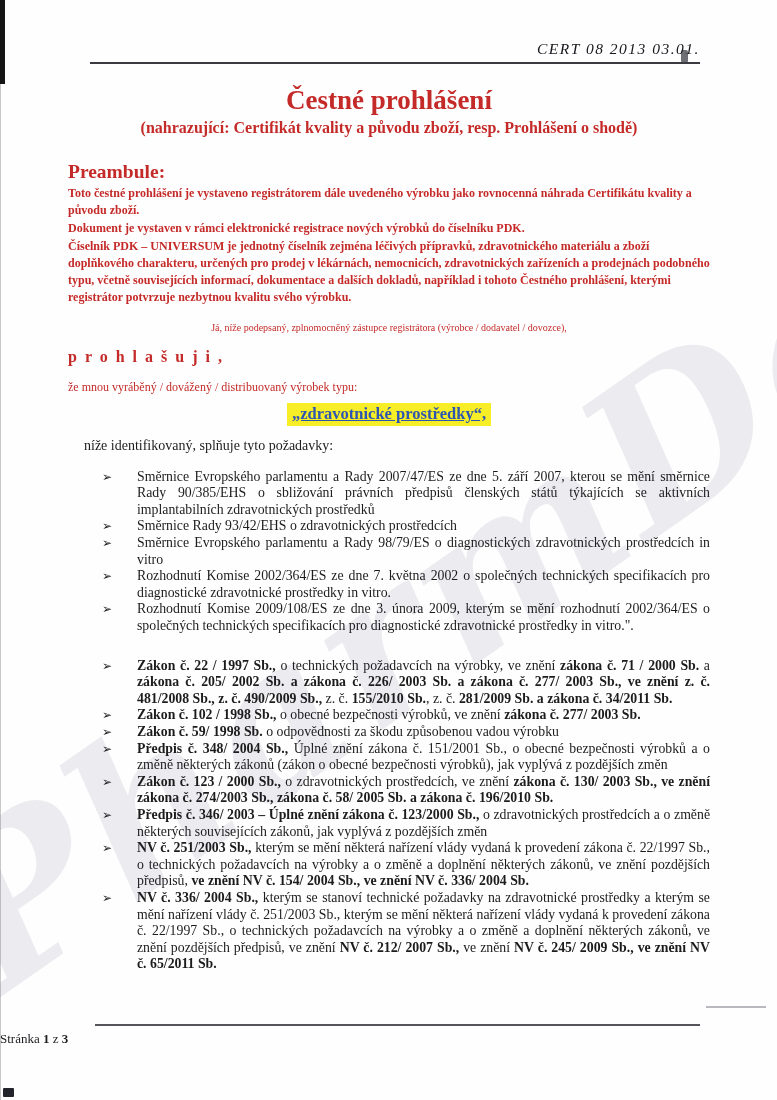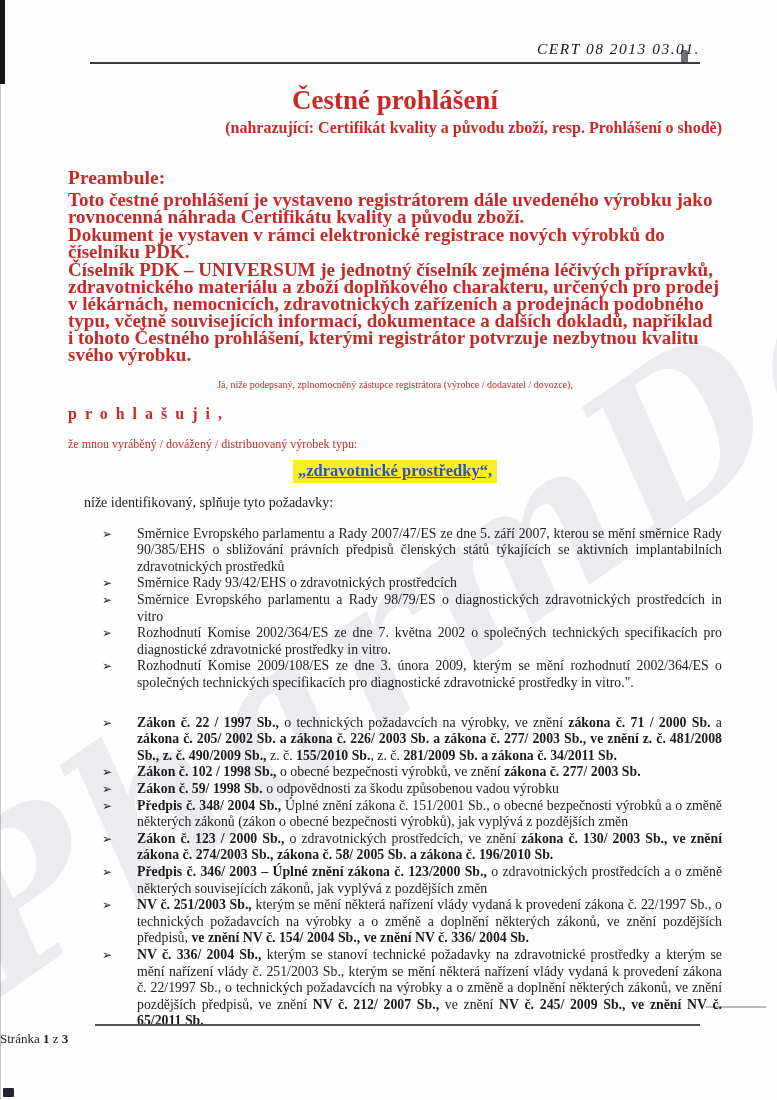--- a/index.html
+++ b/index.html
@@ -35,36 +35,36 @@
   }
   
   .doc-header{
     position:absolute;top:40px;left:5px;right:77px;
     text-align:right;
     font-style:italic;font-size:15.5px;letter-spacing:1.5px;
     color:#17171d;
   }
   .header-rule{position:absolute;top:62px;left:90px;right:77px;height:2px;background:#3a3a40;}
   
-  .content{position:absolute;top:86px;left:68px;right:55px;}
+  .content{position:absolute;top:86px;left:68px;right:67px;}
   .title{
     margin:0;text-align:center;
     color:var(--red-ink);font-weight:bold;font-size:27px;line-height:1.1;
   }
   .subtitle{
-    margin:2px 0 0 0;text-align:right;
+    margin:2px 0 0 0;text-align:center;
     color:var(--red-ink);font-weight:bold;font-size:16px;line-height:1.25;
   }
   .preambule-heading{
-    margin:29px 0 2px 0;
+    margin:23px 0 2px 0;
     color:var(--red-ink);font-weight:bold;font-size:19.5px;
   }
   .red-par{
     margin:0 0 1px 0;
-    color:var(--red-ink);font-weight:bold;font-size:19px;line-height:17px;
+    color:var(--red-ink);font-weight:bold;font-size:12px;line-height:17px;
   }
   .decl-intro{
     margin:13px 0 0 0;text-align:center;
     color:var(--red-ink);font-size:10px;line-height:17px;
   }
   .decl-verb{
     margin:12px 0 1px 0;text-align:left;
     color:var(--red-ink);font-weight:bold;font-size:16px;letter-spacing:2px;
   }
   .product-line{

